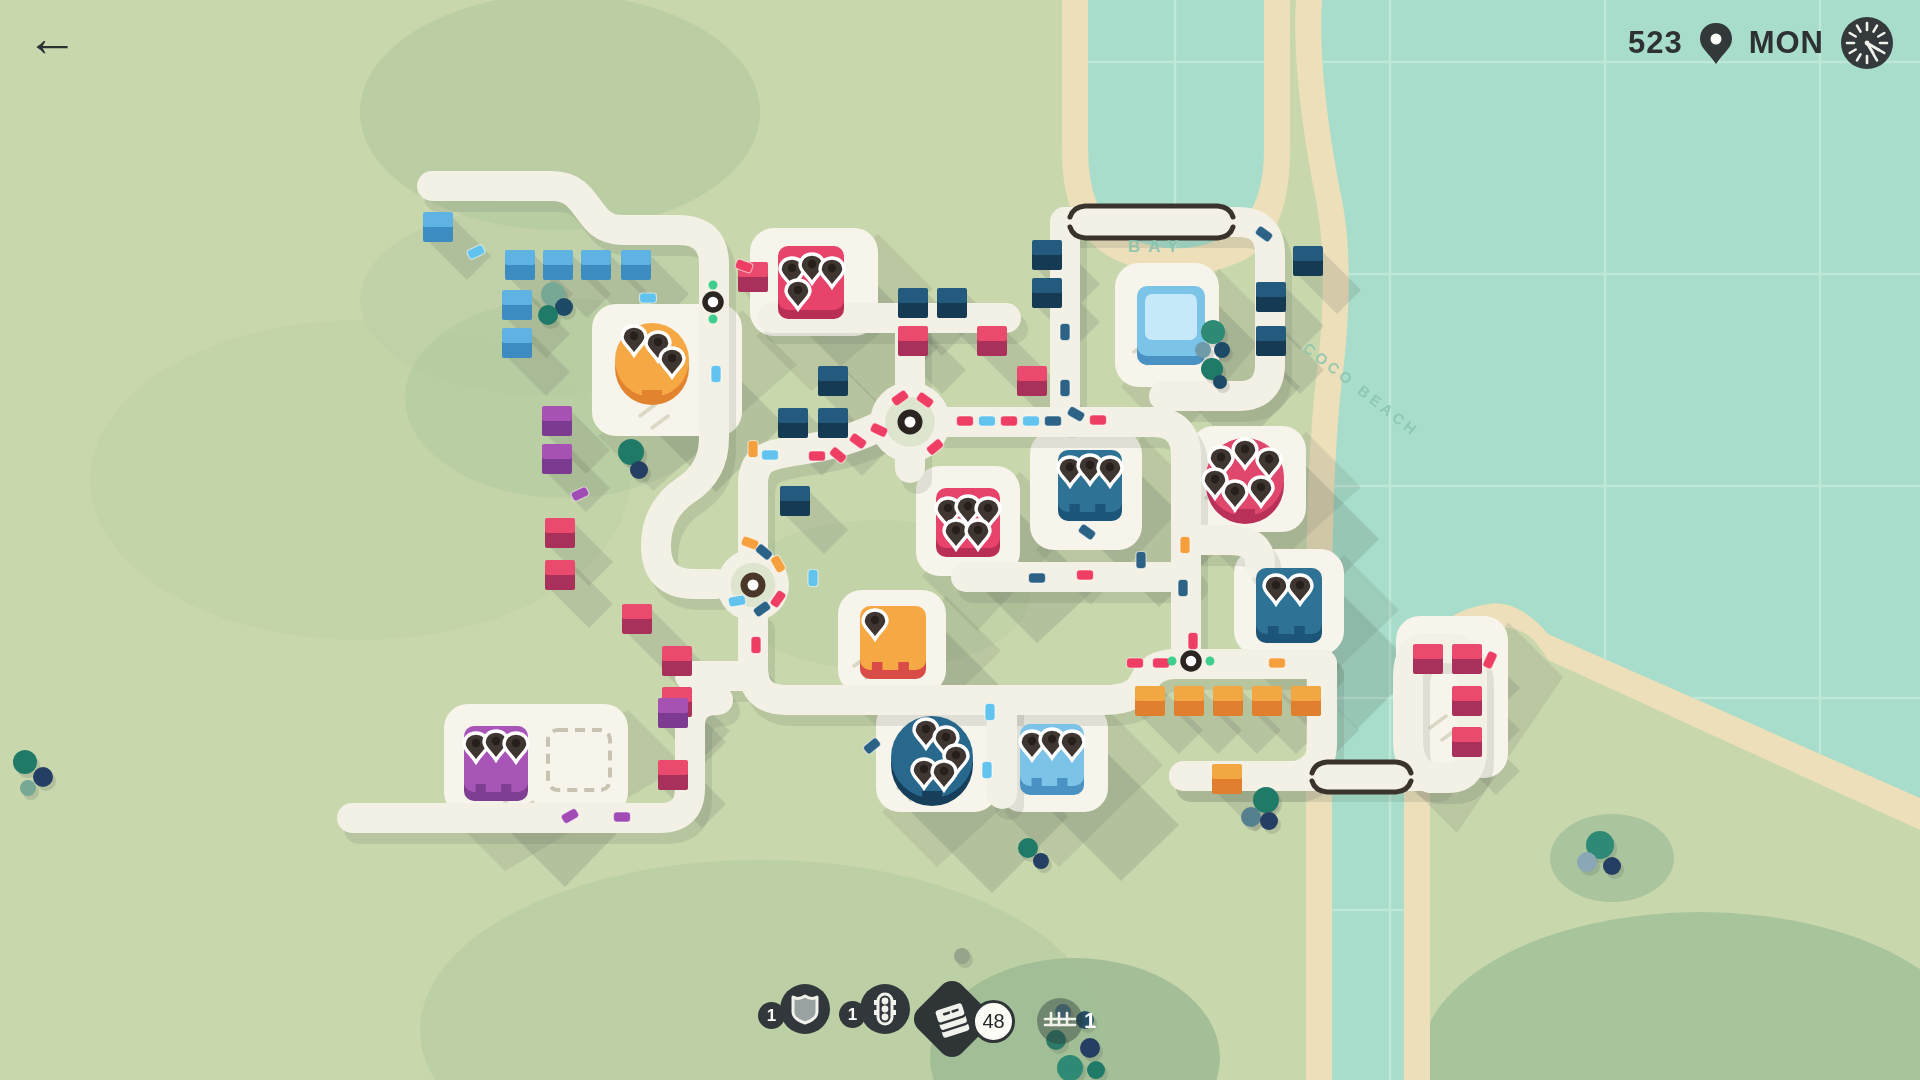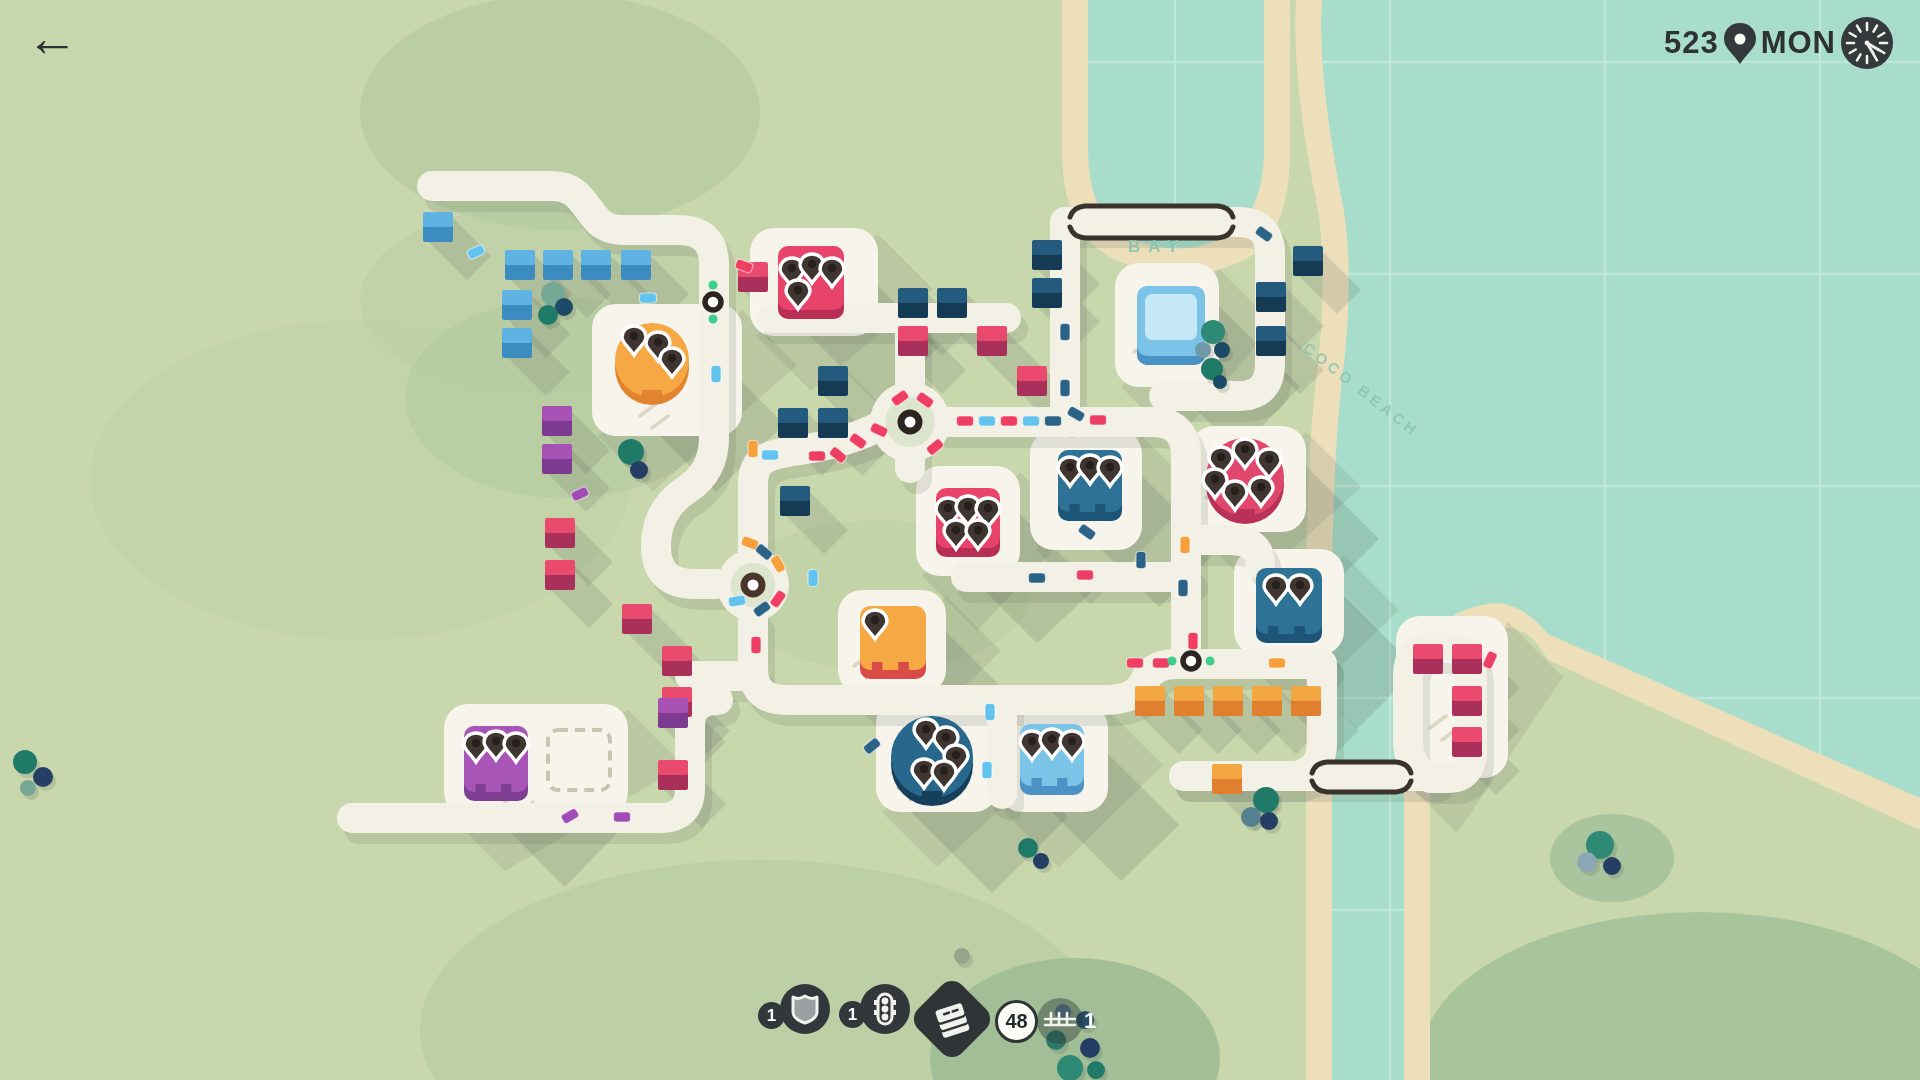--- a/index.html
+++ b/index.html
@@ -1,33 +1,33 @@
 <!DOCTYPE html>
 <html><head>
 <meta charset="utf-8">
 <style>
   html,body{margin:0;padding:0;background:#c9d7ad;font-family:"Liberation Sans",sans-serif;}
   #stage{position:relative;width:1920px;height:1080px;overflow:hidden;background:#c9d7ad;}
   #map{position:absolute;left:0;top:0;}
   .hud{position:absolute;color:#2e3133;font-weight:bold;}
   #backBtn{left:26px;top:12px;font-size:52px;cursor:pointer;line-height:1;}
-  #topStats{right:26px;top:16px;display:flex;align-items:center;gap:4px;}
+  #topStats{right:26px;top:16px;display:flex;align-items:center;gap:16px;}
   #topStats .num{font-size:31px;letter-spacing:1px;}
   #bottomHud{left:744px;top:972px;width:400px;height:100px;}
   .badge{position:absolute;border-radius:50%;background:#31373a;color:#fff;
          display:flex;align-items:center;justify-content:center;font-size:17px;}
   .iconCircle{position:absolute;border-radius:50%;background:#31373a;
          display:flex;align-items:center;justify-content:center;}
   .ghost{background:rgba(42,54,54,0.42);}
   #diamond{position:absolute;left:177px;top:16px;width:62px;height:62px;background:#2f3537;
            border-radius:14px;transform:rotate(45deg);}
   #diamondIcon{position:absolute;left:182px;top:21px;width:52px;height:52px;}
-  #tileBadge{position:absolute;left:251px;top:28px;width:37px;height:37px;border-radius:50%;
+  #tileBadge{position:absolute;left:228px;top:28px;width:37px;height:37px;border-radius:50%;
              background:#fdfdf8;border:3px solid #2f3537;color:#23292b;display:flex;
-             align-items:center;justify-content:center;font-size:20px;font-weight:bold;}
+             align-items:center;justify-content:center;font-size:20px;font-weight:normal;}
   #bridgeCount{position:absolute;left:340px;top:36px;color:#fff;font-size:22px;font-weight:bold;}
 </style>
 </head>
 <body>
 
 <div id="stage">
   <svg id="map" width="1920" height="1080" viewBox="0 0 1920 1080">
       <g>
         <ellipse cx="560" cy="112" rx="200" ry="118" fill="#aec69b" opacity="0.55"></ellipse>
         <ellipse cx="540" cy="300" rx="180" ry="95" fill="#b9cda1" opacity="0.45"></ellipse>

